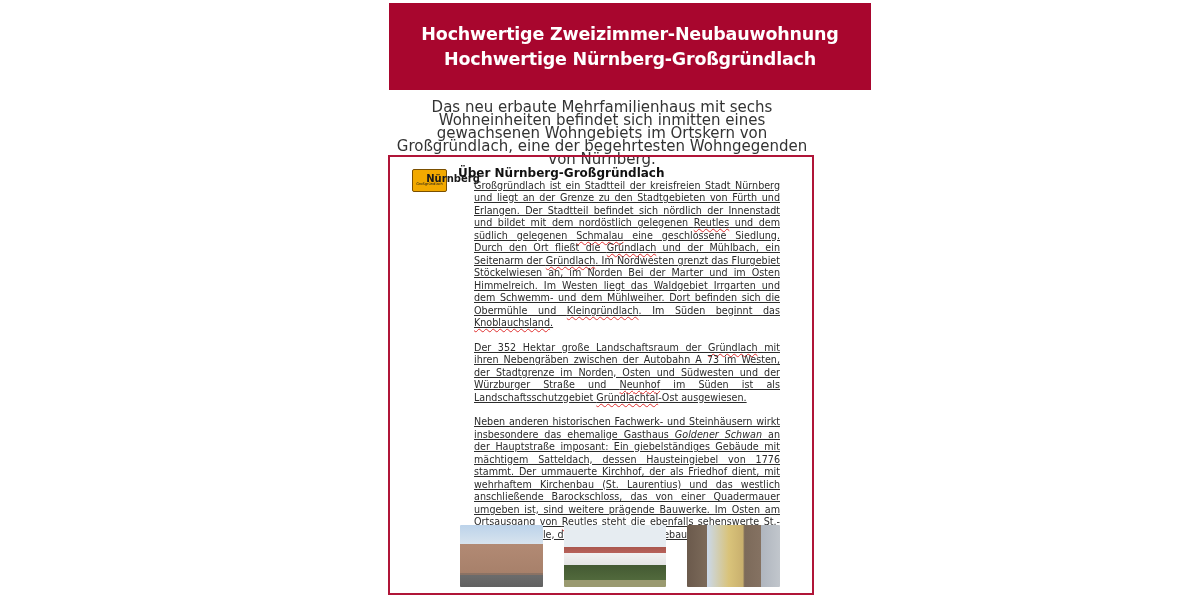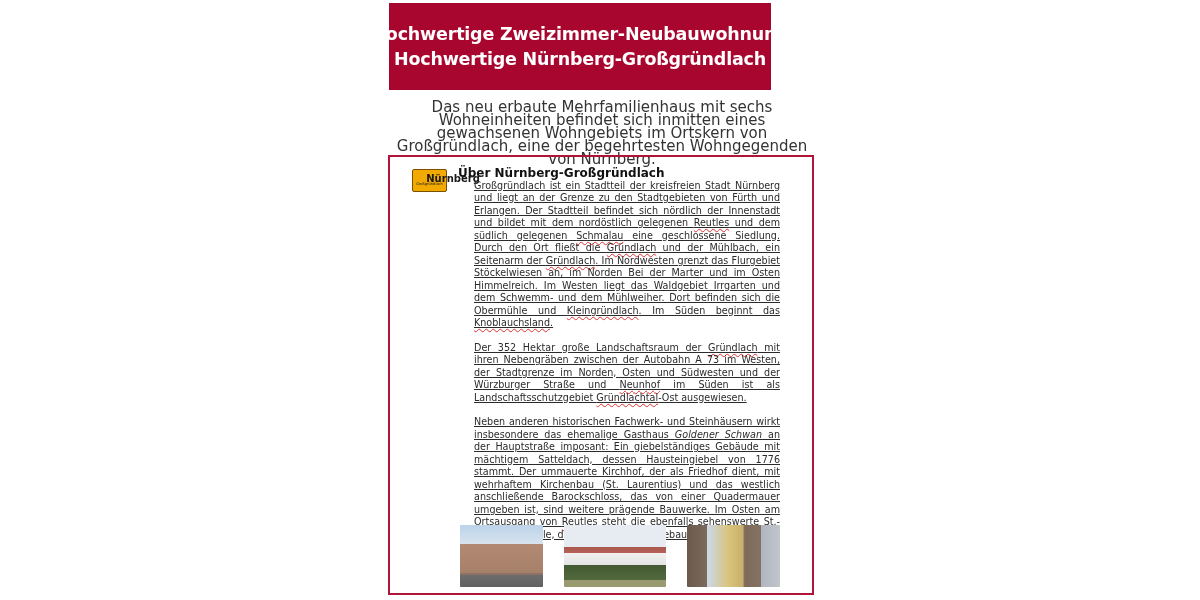--- a/index.html
+++ b/index.html
@@ -1,17 +1,17 @@
 <!DOCTYPE html>
 <html><head>
 <meta charset="utf-8">
 <style>
   html, body { margin:0; padding:0; background:#ffffff; }
   body { width:1200px; height:600px; position:relative; overflow:hidden; font-family:"DejaVu Sans", sans-serif; color:#222; }
-  .title-box { position:absolute; left:389px; top:3px; width:382px; height:87px; background:#a8062e; color:#fff; display:flex; flex-direction:column; align-items:center; justify-content:center; }
+  .title-box { position:absolute; left:389px; top:3px; width:482px; height:87px; background:#a8062e; color:#fff; display:flex; flex-direction:column; align-items:center; justify-content:center; }
   .title-box .line { font-family:"DejaVu Sans", sans-serif; font-weight:bold; font-size:17.5px; line-height:25px; letter-spacing:-0.2px; white-space:nowrap; }
   .intro { position:absolute; left:388px; top:101px; width:428px; text-align:center; font-size:15px; line-height:13px; color:#333; }
   .info-box { position:absolute; left:388px; top:155px; width:422px; height:436px; border:2px solid #b01538; box-sizing:content-box; }
   .sign { position:absolute; left:22px; top:12px; width:35px; height:23px; background:#f2a900; border:1.5px solid #7a4f00; border-radius:2px; box-sizing:border-box; display:flex; flex-direction:column; align-items:center; justify-content:center; }
   .sign .s1 { font-size:10px; font-weight:bold; color:#1a1a1a; line-height:7px;padding-left:47px; }
   .sign .s2 { font-size:3.6px; color:#1a1a1a; line-height:5px; }
   .content { position:absolute; left:68px; top:10px; width:322px; font-size:9.6px; line-height:12.5px; color:#2b2b2b; text-align:justify; }
   .content h3 { margin:0; font-size:12px; line-height:12.5px; font-weight:bold; color:#111; }
   .content p { margin:0 0 12px 16px;text-decoration:underline; }
   .sp { text-decoration:underline wavy #e03030; text-decoration-thickness:0.6px; text-underline-offset:2px; }

